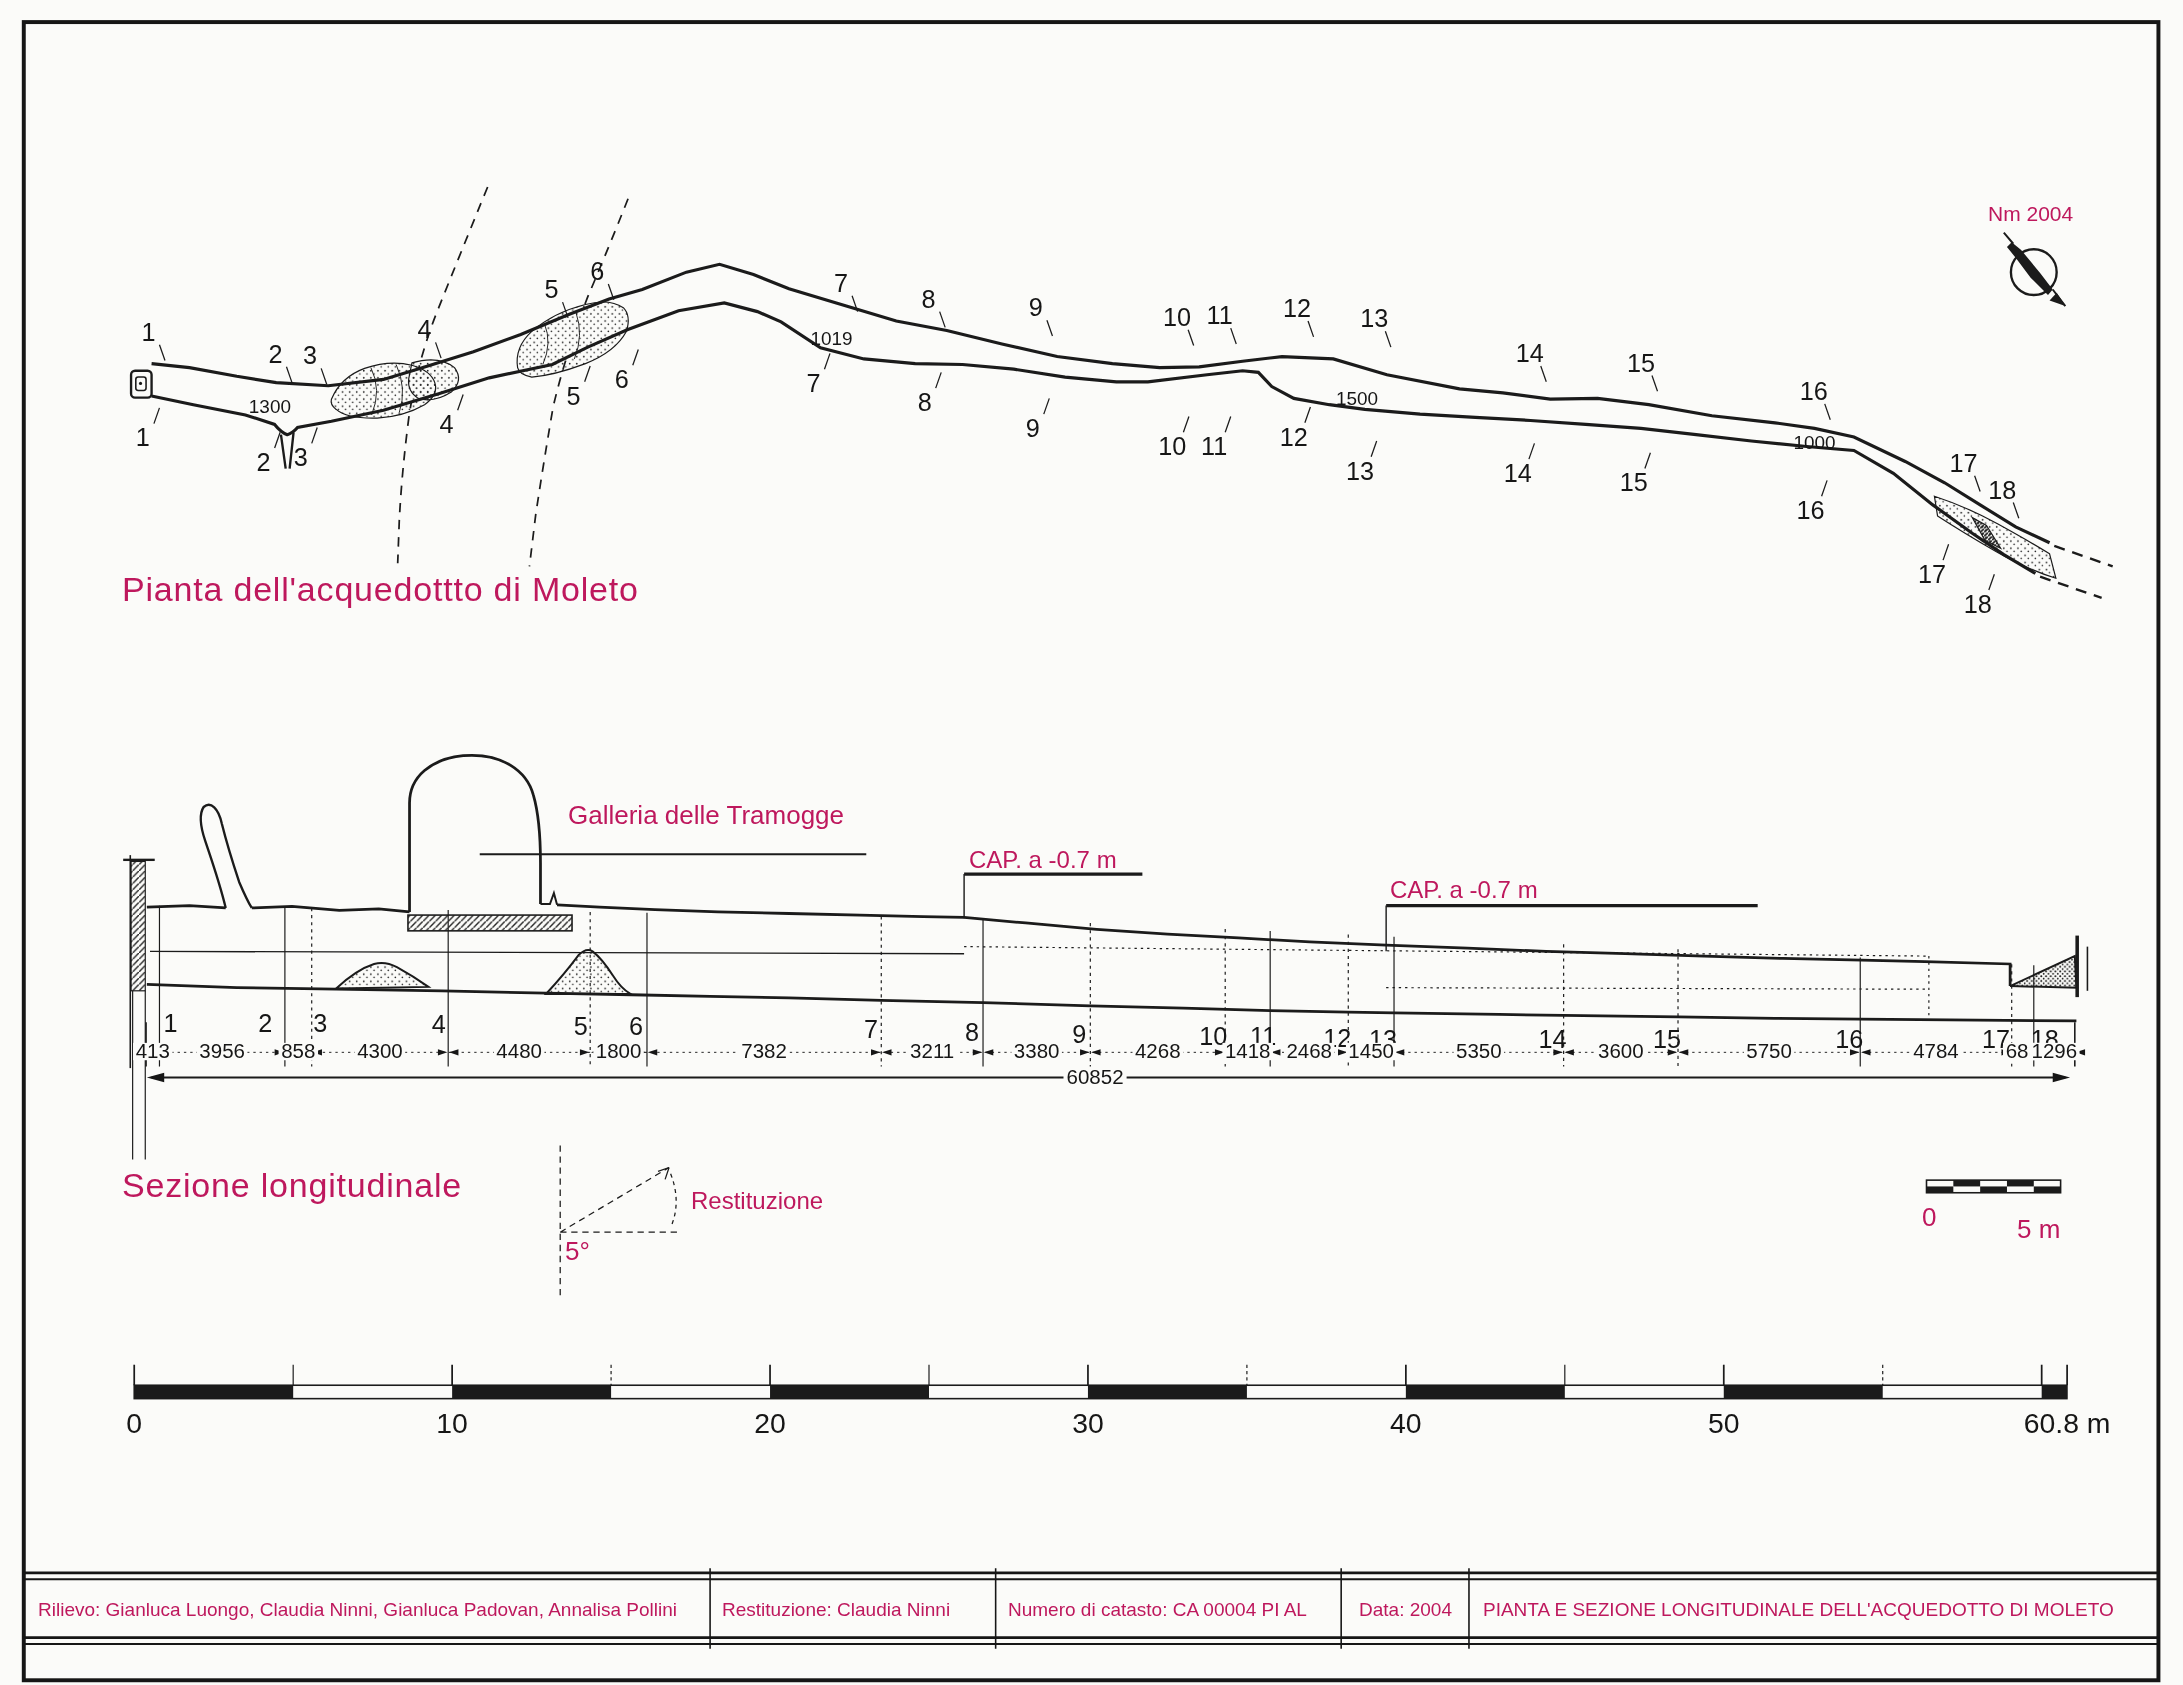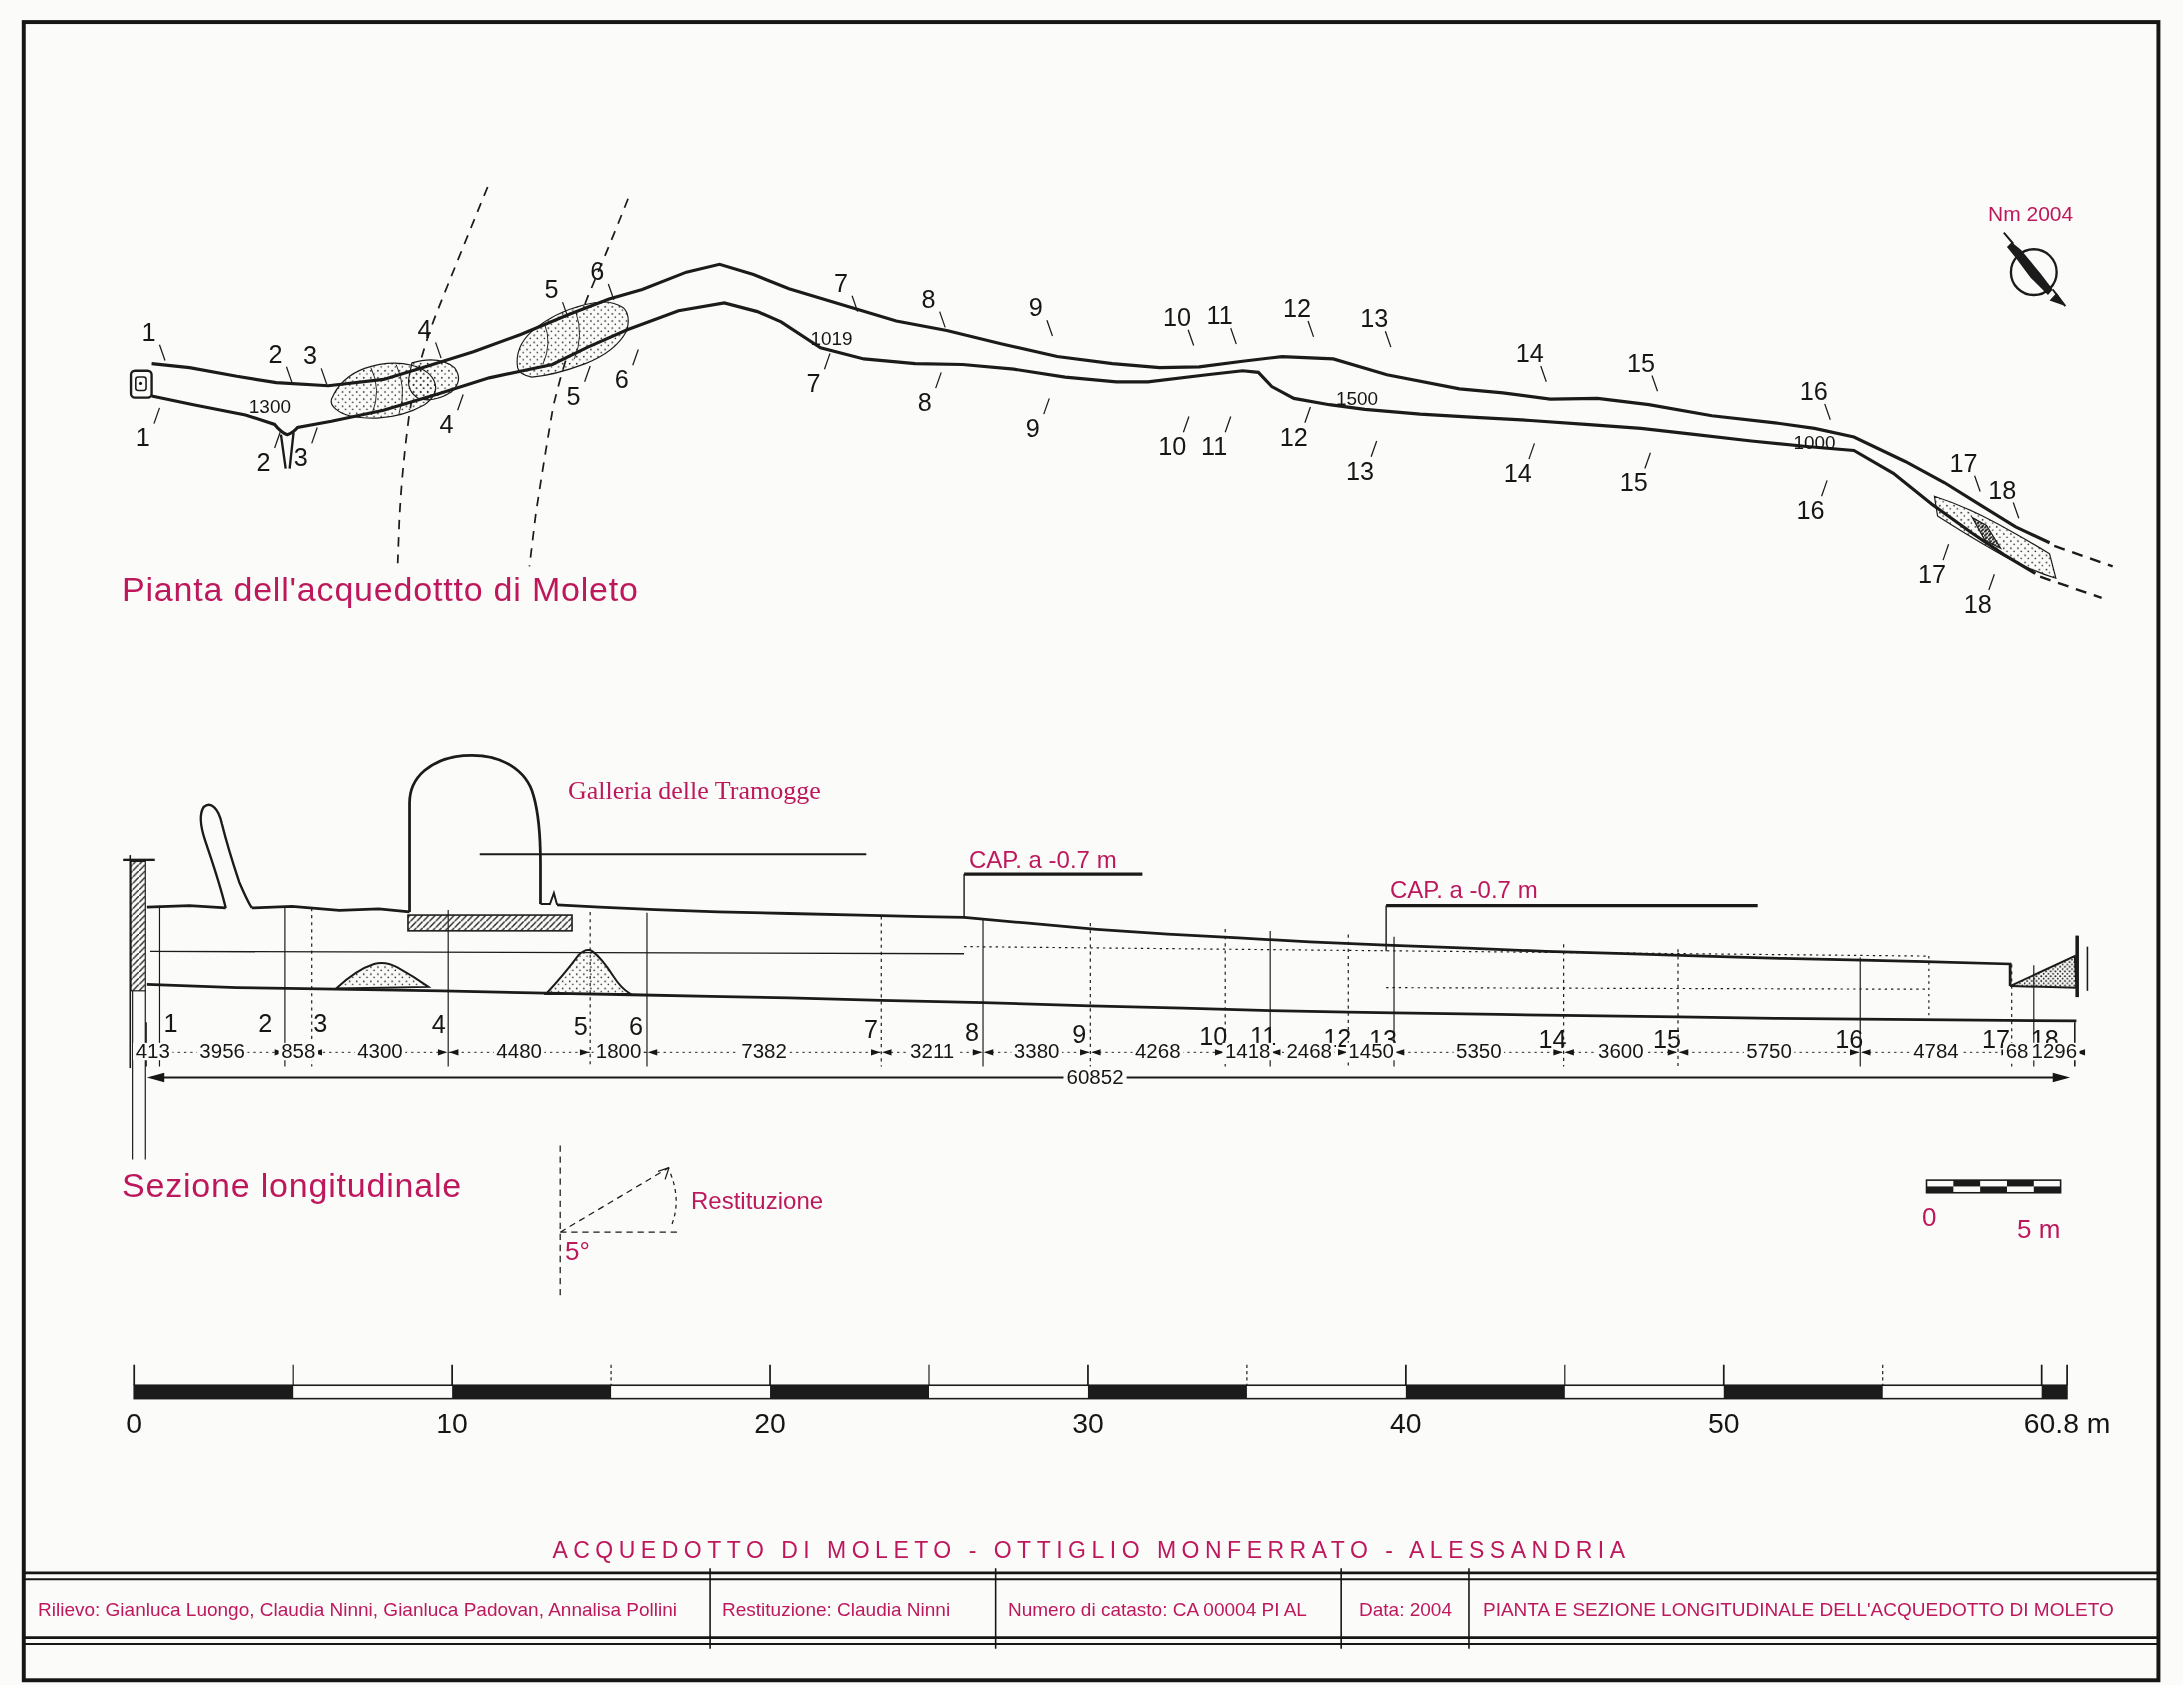--- a/index.html
+++ b/index.html
@@ -343,30 +343,29 @@
         <rect x="2510" y="1504" width="34" height="8" fill="#1b1b1b"></rect>
         <rect x="2544" y="1496" width="34" height="8" fill="#1b1b1b"></rect>
         <rect x="2578" y="1504" width="34" height="8" fill="#1b1b1b"></rect>
       </g>
 </svg>
 
 <div class="t title" style="left:122px;top:570px;">Pianta dell'acquedottto di Moleto</div>
 <div class="t" style="left:1988px;top:202px;font-size:21px;">Nm 2004</div>
 
 <div class="t title" style="left:122px;top:1166px;">Sezione longitudinale</div>
-<div class="t" style="left:568px;top:776px;font-size:26px;font-family:Liberation Serif, serif;">Galleria delle Tramogge</div>
+<div class="t" style="left:568px;top:800px;font-size:26px;">Galleria delle Tramogge</div>
 <div class="t" style="left:969px;top:846px;font-size:24px;">CAP. a -0.7 m</div>
 <div class="t" style="left:1390px;top:876px;font-size:24px;">CAP. a -0.7 m</div>
 <div class="t" style="left:565px;top:1236px;font-size:26px;">5°</div>
 <div class="t" style="left:691px;top:1187px;font-size:24px;">Restituzione</div>
 
 <div class="t" style="left:1922px;top:1202px;font-size:26px;">0</div>
 <div class="t" style="left:2017px;top:1202px;font-size:26px;margin-top:12px;">5 m</div>
 
-<div class="t tb-header" style="top:1537px;">ACQUEDOTTO DI MOLETO - OTTIGLIO MONFERRATO - ALESSANDRIA</div>
 <div class="t tb-cell" style="left:38px;">Rilievo: Gianluca Luongo, Claudia Ninni, Gianluca Padovan, Annalisa Pollini</div>
 <div class="t tb-cell" style="left:722px;">Restituzione: Claudia Ninni</div>
 <div class="t tb-cell" style="left:1008px;">Numero di catasto: CA 00004 PI AL</div>
 <div class="t tb-cell" style="left:1359px;">Data: 2004</div>
 <div class="t tb-cell" style="left:1483px;">PIANTA E SEZIONE LONGITUDINALE DELL'ACQUEDOTTO DI MOLETO</div>
 
 </div>
 
 
 </body></html>

